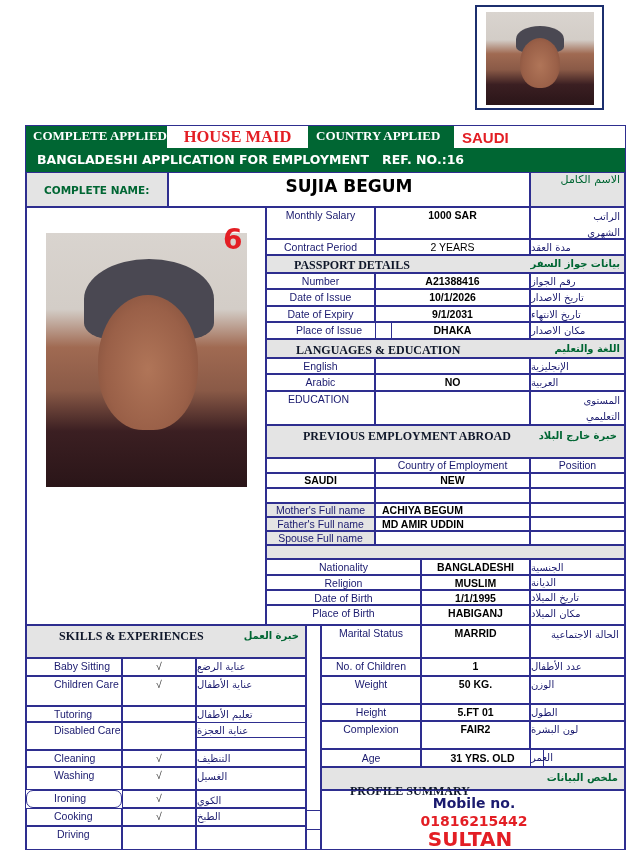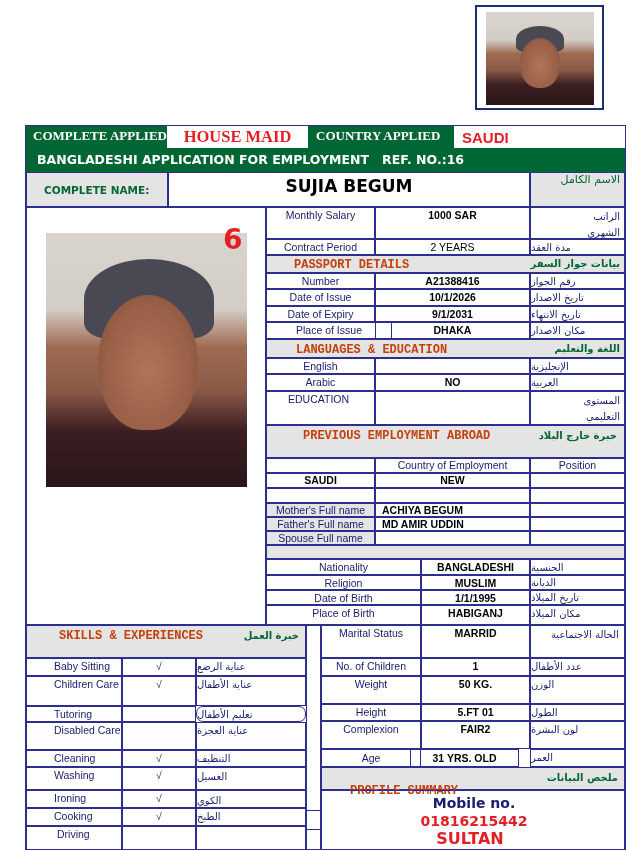--- a/index.html
+++ b/index.html
@@ -5,21 +5,21 @@
   html,body{margin:0;padding:0;background:#fff;}
   body{width:640px;height:851px;position:relative;overflow:hidden;font-family:"Liberation Sans",sans-serif;color:#1a1a6e;}
   .abs{position:absolute;box-sizing:border-box;}
   .b{border:1px solid #2e2e8f;}
   .g{background:#006633;color:#fff;}
   .lg{background:#e4e4e4;}
   .cell{position:absolute;box-sizing:border-box;border:1px solid #2e2e8f;font-size:10.5px;display:flex;justify-content:center;align-items:flex-start;padding-top:1px;overflow:hidden;white-space:nowrap;}
   .lab{color:#1a1a6e;}
   .val{color:#000;font-weight:bold;}
   .ar{color:#1a1a6e;font-family:"DejaVu Sans",sans-serif;font-size:10px;direction:rtl;white-space:normal;text-align:right;justify-content:flex-end;padding-right:4px;line-height:16px;}
-  .sec{color:#c2410c;font-weight:bold;font-size:12px;font-family:Liberation Mono, monospace;}
+  .sec{color:#0f172a;font-weight:bold;font-size:12px;font-family:Liberation Serif, serif;}
   .secar{color:#006633;font-weight:bold;font-family:"DejaVu Sans",sans-serif;font-size:10px;direction:rtl;}
   .photo{background:linear-gradient(180deg,#d9d4cf 0%,#d3cdc7 30%,#a06a52 45%,#8a5a47 62%,#3b1f22 78%,#2a1518 100%);}
   .face{position:absolute;border-radius:50% 50% 45% 45%;background:radial-gradient(ellipse at 50% 55%,#b07558 0%,#9a6048 60%,#7a4a38 100%);}
   .cap{position:absolute;border-radius:50% 50% 20% 20%;background:#4a4852;}
 </style>
 </head>
 <body>
 
 <div class="abs" style="left:475px;top:5px;width:129px;height:105px;border:2px solid #1c2f6e;">
   <div class="abs photo" style="left:9px;top:5px;width:108px;height:93px;">
@@ -152,35 +152,35 @@
   <div class="cell lab" style="left:26px;top:658px;width:96px;height:18px;justify-content:flex-start;padding-left:27px;">Baby Sitting</div>
   <div class="cell" style="left:122px;top:658px;width:74px;height:18px;color:#333;">√</div>
   <div class="cell ar" style="left:196px;top:658px;width:110px;height:18px;padding-right:22px;line-height:13px;">عناية الرضع</div>
 
   <div class="cell lab" style="left:26px;top:676px;width:96px;height:30px;justify-content:flex-start;padding-left:27px;white-space:normal;width:96px;line-height:13px;">Children Care</div>
   <div class="cell" style="left:122px;top:676px;width:74px;height:30px;color:#333;">√</div>
   <div class="cell ar" style="left:196px;top:676px;width:110px;height:30px;padding-right:22px;line-height:13px;">عناية الأطفال</div>
 
   <div class="cell lab" style="left:26px;top:706px;width:96px;height:16px;justify-content:flex-start;padding-left:27px;line-height:12px;">Tutoring</div>
   <div class="cell" style="left:122px;top:706px;width:74px;height:16px;"></div>
-  <div class="cell ar" style="left:196px;top:706px;width:110px;height:16px;padding-right:22px;line-height:13px;border-radius:7px;">تعليم الأطفال</div>
+  <div class="cell ar" style="left:196px;top:706px;width:110px;height:32px;padding-right:22px;line-height:13px;">تعليم الأطفال</div>
 
   <div class="cell lab" style="left:26px;top:722px;width:96px;height:28px;justify-content:flex-start;padding-left:27px;white-space:normal;line-height:13px;">Disabled Care</div>
   <div class="cell" style="left:122px;top:722px;width:74px;height:28px;"></div>
   <div class="cell ar" style="left:196px;top:722px;width:110px;height:28px;padding-right:22px;line-height:13px;">عناية العجزة</div>
 
   <div class="cell lab" style="left:26px;top:750px;width:96px;height:17px;justify-content:flex-start;padding-left:27px;line-height:12px;">Cleaning</div>
   <div class="cell" style="left:122px;top:750px;width:74px;height:17px;color:#333;line-height:12px;">√</div>
   <div class="cell ar" style="left:196px;top:750px;width:110px;height:17px;padding-right:22px;line-height:13px;">التنظيف</div>
 
   <div class="cell lab" style="left:26px;top:767px;width:96px;height:23px;justify-content:flex-start;padding-left:27px;">Washing</div>
   <div class="cell" style="left:122px;top:767px;width:74px;height:23px;color:#333;">√</div>
   <div class="cell ar" style="left:196px;top:767px;width:110px;height:23px;padding-right:22px;line-height:16px;">الغسيل</div>
 
-  <div class="cell lab" style="left:26px;top:790px;width:96px;height:18px;justify-content:flex-start;padding-left:27px;">Ironing</div>
+  <div class="cell lab" style="left:26px;top:790px;width:96px;height:18px;justify-content:flex-start;padding-left:27px;border-radius:7px;">Ironing</div>
   <div class="cell" style="left:122px;top:790px;width:74px;height:18px;color:#333;">√</div>
   <div class="cell ar" style="left:196px;top:790px;width:110px;height:18px;padding-right:22px;line-height:18px;">الكوي</div>
 
   <div class="cell lab" style="left:26px;top:808px;width:96px;height:18px;justify-content:flex-start;padding-left:27px;">Cooking</div>
   <div class="cell" style="left:122px;top:808px;width:74px;height:18px;color:#333;">√</div>
   <div class="cell ar" style="left:196px;top:808px;width:110px;height:18px;padding-right:22px;line-height:13px;">الطبخ</div>
 
   <div class="cell lab" style="left:26px;top:826px;width:96px;height:24px;justify-content:flex-start;padding-left:30px;">Driving</div>
   <div class="cell" style="left:122px;top:826px;width:74px;height:24px;"></div>
   <div class="cell ar" style="left:196px;top:826px;width:110px;height:24px;"></div>
@@ -200,28 +200,28 @@
 
 <div class="cell lab" style="left:321px;top:704px;width:100px;height:17px;line-height:13px;">Height</div>
 <div class="cell val" style="left:421px;top:704px;width:109px;height:17px;line-height:13px;">5.FT 01</div>
 <div class="cell ar" style="left:530px;top:704px;width:95px;height:17px;padding-right:24px;line-height:14px;">الطول</div>
 
 <div class="cell lab" style="left:321px;top:721px;width:100px;height:28px;">Complexion</div>
 <div class="cell val" style="left:421px;top:721px;width:109px;height:28px;">FAIR2</div>
 <div class="cell ar" style="left:530px;top:721px;width:95px;height:28px;padding-right:14px;line-height:14px;">لون البشرة</div>
 
 <div class="cell lab" style="left:321px;top:749px;width:100px;height:18px;line-height:14px;">Age</div>
-<div class="cell val" style="left:410px;top:749px;width:109px;height:18px;line-height:14px;">31 YRS. OLD</div>
+<div class="cell val" style="left:421px;top:749px;width:123px;height:18px;line-height:14px;">31 YRS. OLD</div>
 <div class="cell ar" style="left:530px;top:749px;width:95px;height:18px;padding-right:28px;line-height:14px;">العمر</div>
 
 <div class="abs b lg" style="left:321px;top:767px;width:304px;height:23px;">
   <span class="sec abs" style="left:28px;top:16px;">PROFILE SUMMARY</span>
   <span class="secar abs" style="right:6px;top:4px;">ملخص البيانات</span>
 </div>
 
 <div class="abs b" style="left:321px;top:790px;width:304px;height:60px;text-align:center;font-family:'DejaVu Sans',sans-serif;font-weight:bold;line-height:18px;padding-top:3px;">
   <div style="color:#1a1a6e;font-size:14px;padding-left:2px;">Mobile no.</div>
   <div style="color:#e31e24;font-size:14px;padding-left:2px;">01816215442</div>
-  <div style="color:#e31e24;font-size:16px;padding-right:6px;">SULTAN</div>
+  <div style="color:#e31e24;font-size:20px;padding-right:6px;">SULTAN</div>
 </div>
 
 <div class="abs" style="left:306px;top:810px;width:15px;height:1px;background:#2e2e8f;"></div>
 <div class="abs" style="left:306px;top:829px;width:15px;height:1px;background:#2e2e8f;"></div>
 
 </body></html>

